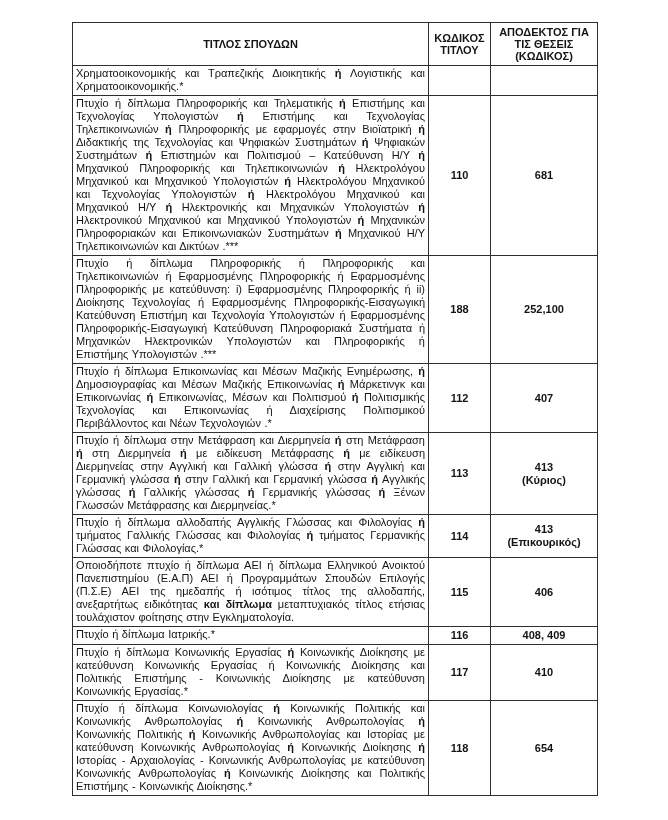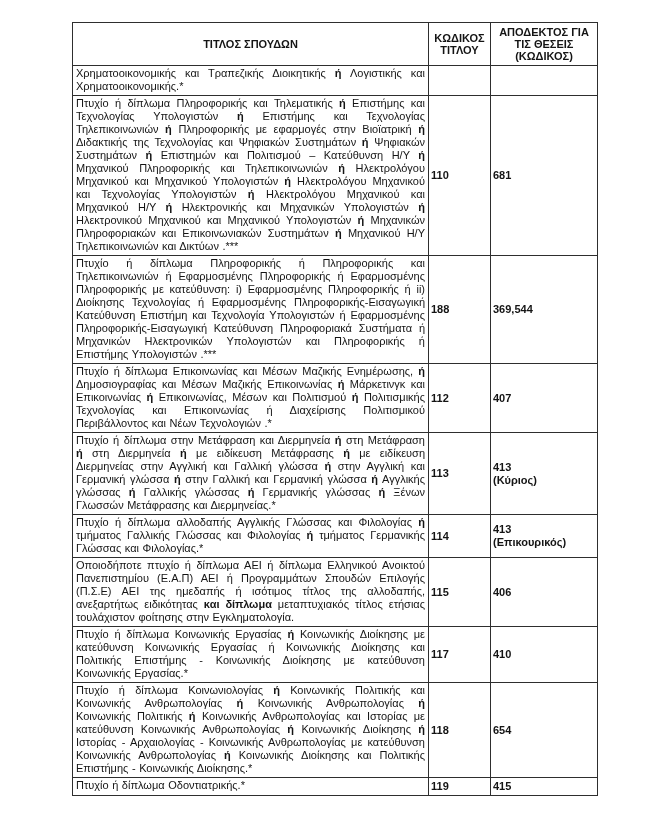--- a/index.html
+++ b/index.html
@@ -49,20 +49,21 @@
     padding: 1px 3px 2px 3px;
     word-spacing: 0.5px;
   }
   td.title-cell b {
     font-weight: bold;
   }
   td.code-cell,
   td.accepted-cell {
     font-size: 11px;
     font-weight: bold;
+    text-align: center;
     vertical-align: middle;
     line-height: 1.2;
     padding: 2px;
   }
 </style>
 </head>
 <body>
 
 <div class="page">
   <table class="doc-table">
@@ -85,21 +86,21 @@
           <td class="accepted-cell"></td>
         </tr>
         <tr>
           <td class="title-cell"><span>Πτυχίο ή δίπλωμα Πληροφορικής και Τηλεματικής </span><b>ή</b><span> Επιστήμης και Τεχνολογίας Υπολογιστών </span><b>ή</b><span> Επιστήμης και Τεχνολογίας Τηλεπικοινωνιών </span><b>ή</b><span> Πληροφορικής με εφαρμογές στην Βιοϊατρική </span><b>ή</b><span> Διδακτικής της Τεχνολογίας και Ψηφιακών Συστημάτων </span><b>ή</b><span> Ψηφιακών Συστημάτων </span><b>ή</b><span> Επιστημών και Πολιτισμού – Κατεύθυνση Η/Υ </span><b>ή</b><span> Μηχανικού Πληροφορικής και Τηλεπικοινωνιών </span><b>ή</b><span> Ηλεκτρολόγου Μηχανικού και Μηχανικού Υπολογιστών </span><b>ή</b><span> Ηλεκτρολόγου Μηχανικού και Τεχνολογίας Υπολογιστών </span><b>ή</b><span> Ηλεκτρολόγου Μηχανικού και Μηχανικού Η/Υ </span><b>ή</b><span> Ηλεκτρονικής και Μηχανικών Υπολογιστών </span><b>ή</b><span> Ηλεκτρονικού Μηχανικού και Μηχανικού Υπολογιστών </span><b>ή</b><span> Μηχανικών Πληροφοριακών και Επικοινωνιακών Συστημάτων </span><b>ή</b><span> Μηχανικού Η/Υ Τηλεπικοινωνιών και Δικτύων .***</span></td>
           <td class="code-cell">110</td>
           <td class="accepted-cell">681</td>
         </tr>
         <tr>
           <td class="title-cell"><span>Πτυχίο ή δίπλωμα Πληροφορικής ή Πληροφορικής και Τηλεπικοινωνιών ή Εφαρμοσμένης Πληροφορικής ή Εφαρμοσμένης Πληροφορικής με κατεύθυνση: i) Εφαρμοσμένης Πληροφορικής ή ii) Διοίκησης Τεχνολογίας ή Εφαρμοσμένης Πληροφορικής-Εισαγωγική Κατεύθυνση Επιστήμη και Τεχνολογία Υπολογιστών ή Εφαρμοσμένης Πληροφορικής-Εισαγωγική Κατεύθυνση Πληροφοριακά Συστήματα ή Μηχανικών Ηλεκτρονικών Υπολογιστών και Πληροφορικής ή Επιστήμης Υπολογιστών .***</span></td>
           <td class="code-cell">188</td>
-          <td class="accepted-cell">369,544</td>
+          <td class="accepted-cell">252,100</td>
         </tr>
         <tr>
           <td class="title-cell"><span>Πτυχίο ή δίπλωμα Επικοινωνίας και Μέσων Μαζικής Ενημέρωσης, </span><b>ή</b><span> Δημοσιογραφίας και Μέσων Μαζικής Επικοινωνίας </span><b>ή</b><span> Μάρκετινγκ και Επικοινωνίας </span><b>ή</b><span> Επικοινωνίας, Μέσων και Πολιτισμού </span><b>ή</b><span> Πολιτισμικής Τεχνολογίας και Επικοινωνίας ή Διαχείρισης Πολιτισμικού Περιβάλλοντος και Νέων Τεχνολογιών .*</span></td>
           <td class="code-cell">112</td>
           <td class="accepted-cell">407</td>
         </tr>
         <tr>
           <td class="title-cell"><span>Πτυχίο ή δίπλωμα στην Μετάφραση και Διερμηνεία </span><b>ή</b><span> στη Μετάφραση </span><b>ή</b><span> στη Διερμηνεία </span><b>ή</b><span> με ειδίκευση Μετάφρασης </span><b>ή</b><span> με ειδίκευση Διερμηνείας στην Αγγλική και Γαλλική γλώσσα </span><b>ή</b><span> στην Αγγλική και Γερμανική γλώσσα </span><b>ή</b><span> στην Γαλλική και Γερμανική γλώσσα </span><b>ή</b><span> Αγγλικής γλώσσας </span><b>ή</b><span> Γαλλικής γλώσσας </span><b>ή</b><span> Γερμανικής γλώσσας </span><b>ή</b><span> Ξένων Γλωσσών Μετάφρασης και Διερμηνείας.*</span></td>
           <td class="code-cell">113</td>
           <td class="accepted-cell">413<br>(Κύριος)</td>
@@ -108,29 +109,29 @@
           <td class="title-cell"><span>Πτυχίο ή δίπλωμα αλλοδαπής Αγγλικής Γλώσσας και Φιλολογίας </span><b>ή</b><span> τμήματος Γαλλικής Γλώσσας και Φιλολογίας </span><b>ή</b><span> τμήματος Γερμανικής Γλώσσας και Φιλολογίας.*</span></td>
           <td class="code-cell">114</td>
           <td class="accepted-cell">413<br>(Επικουρικός)</td>
         </tr>
         <tr>
           <td class="title-cell"><span>Οποιοδήποτε πτυχίο ή δίπλωμα ΑΕΙ ή δίπλωμα Ελληνικού Ανοικτού Πανεπιστημίου (Ε.Α.Π) ΑΕΙ ή Προγραμμάτων Σπουδών Επιλογής (Π.Σ.Ε) ΑΕΙ της ημεδαπής ή ισότιμος τίτλος της αλλοδαπής, ανεξαρτήτως ειδικότητας </span><b>και δίπλωμα</b><span> μεταπτυχιακός τίτλος ετήσιας τουλάχιστον φοίτησης στην Εγκληματολογία.</span></td>
           <td class="code-cell">115</td>
           <td class="accepted-cell">406</td>
         </tr>
         <tr>
+          <td class="title-cell"><span>Πτυχίο ή δίπλωμα Ιατρικής.*</span></td>
+          <td class="code-cell">116</td>
+          <td class="accepted-cell">408, 409</td>
+        </tr>
+        <tr>
           <td class="title-cell"><span>Πτυχίο ή δίπλωμα Κοινωνικής Εργασίας </span><b>ή</b><span> Κοινωνικής Διοίκησης με κατεύθυνση Κοινωνικής Εργασίας ή Κοινωνικής Διοίκησης και Πολιτικής Επιστήμης - Κοινωνικής Διοίκησης με κατεύθυνση Κοινωνικής Εργασίας.*</span></td>
           <td class="code-cell">117</td>
           <td class="accepted-cell">410</td>
         </tr>
         <tr>
           <td class="title-cell"><span>Πτυχίο ή δίπλωμα Κοινωνιολογίας </span><b>ή</b><span> Κοινωνικής Πολιτικής και Κοινωνικής Ανθρωπολογίας </span><b>ή</b><span> Κοινωνικής Ανθρωπολογίας </span><b>ή</b><span> Κοινωνικής Πολιτικής </span><b>ή</b><span> Κοινωνικής Ανθρωπολογίας και Ιστορίας με κατεύθυνση Κοινωνικής Ανθρωπολογίας </span><b>ή</b><span> Κοινωνικής Διοίκησης </span><b>ή</b><span> Ιστορίας - Αρχαιολογίας - Κοινωνικής Ανθρωπολογίας με κατεύθυνση Κοινωνικής Ανθρωπολογίας </span><b>ή</b><span> Κοινωνικής Διοίκησης και Πολιτικής Επιστήμης - Κοινωνικής Διοίκησης.*</span></td>
           <td class="code-cell">118</td>
           <td class="accepted-cell">654</td>
         </tr>
-        <tr>
-          <td class="title-cell"><span>Πτυχίο ή δίπλωμα Οδοντιατρικής.*</span></td>
-          <td class="code-cell">119</td>
-          <td class="accepted-cell">415</td>
-        </tr>
       </tbody>
   </table>
 </div>
 
 </body></html>

